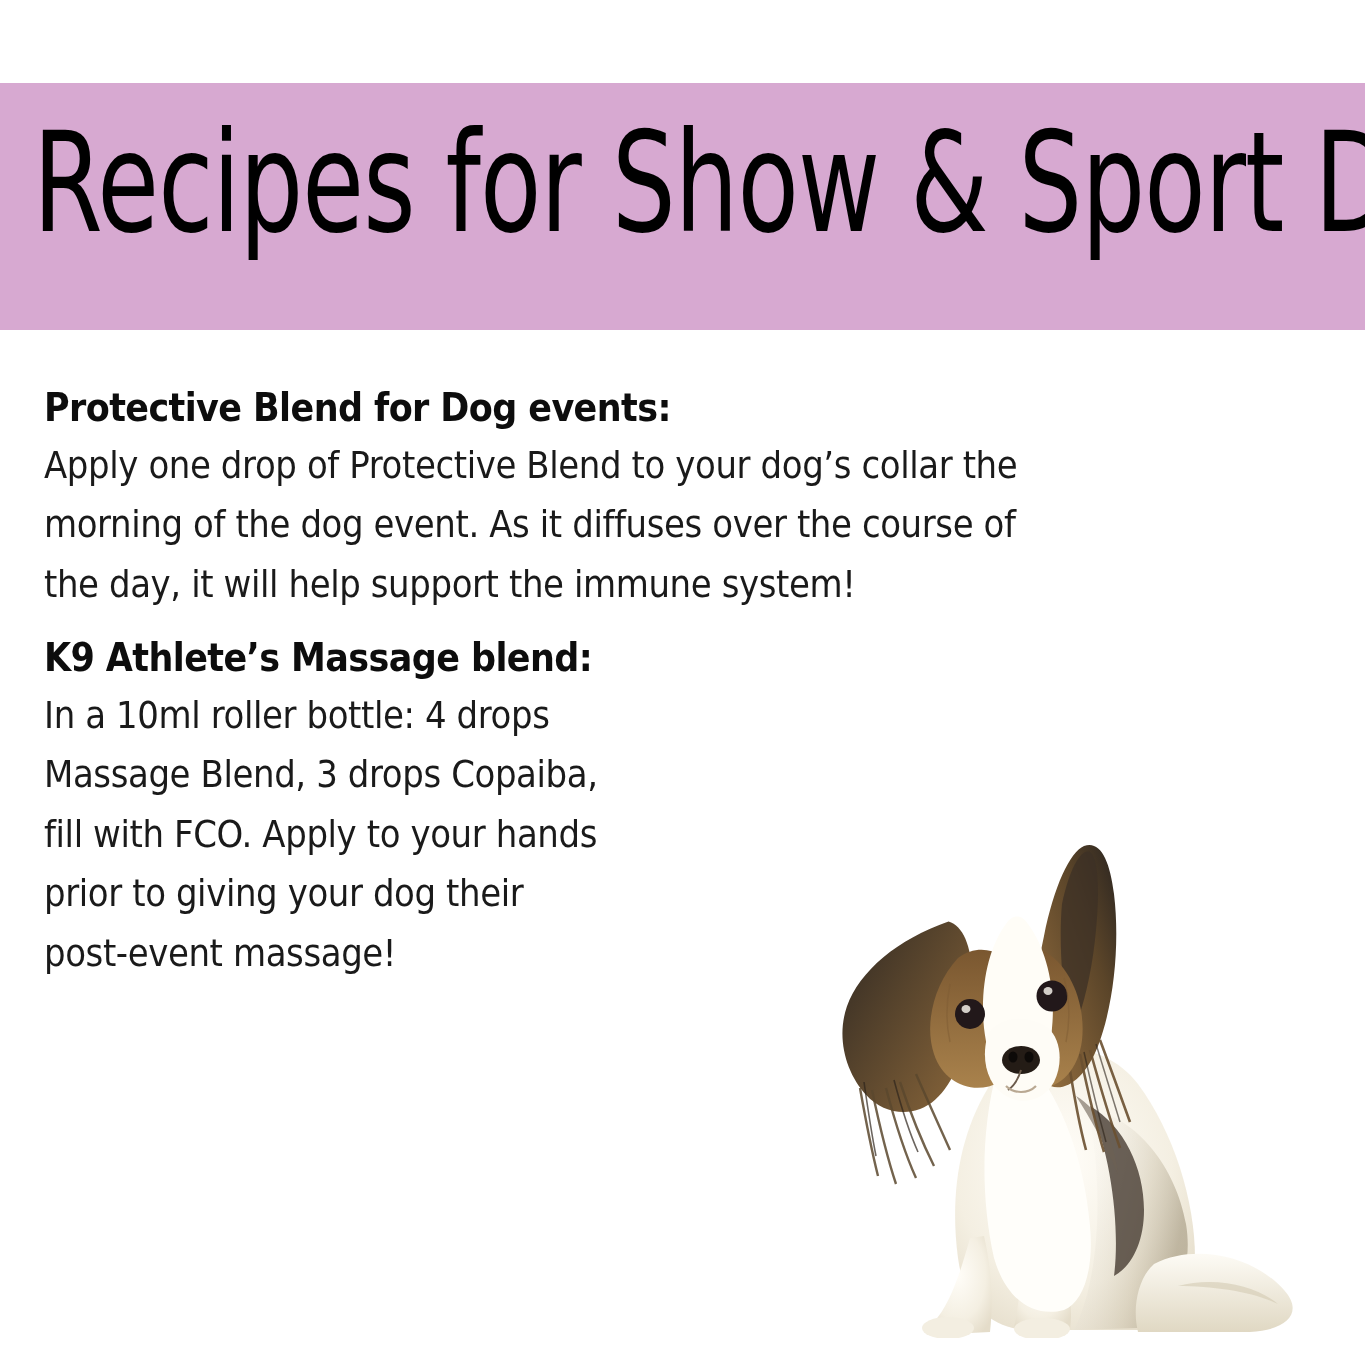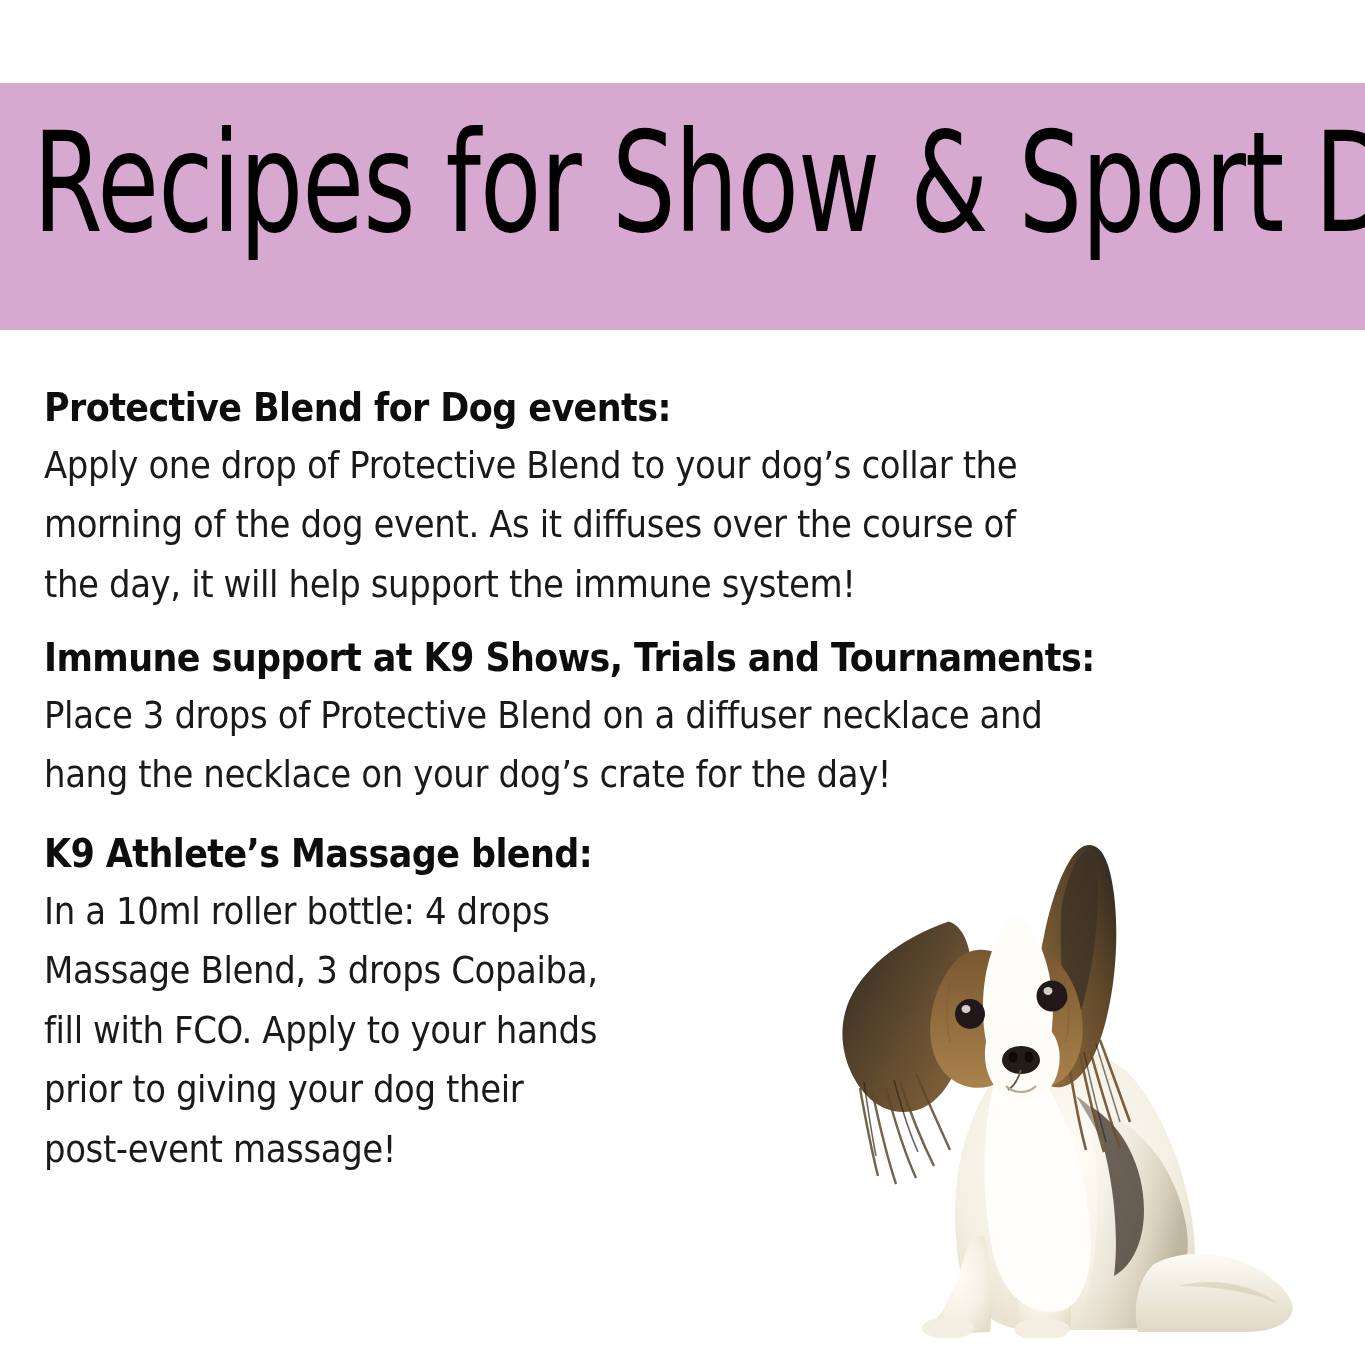--- a/index.html
+++ b/index.html
@@ -101,27 +101,20 @@
 
   <div class="section">
     <div class="sec-heading">Protective Blend for Dog events:</div>
     <div class="sec-body">
       <span class="line">Apply one drop of Protective Blend to your dog’s collar the</span>
       <span class="line">morning of the dog event.  As it diffuses over the course of</span>
       <span class="line">the day, it will help support the immune system!</span>
     </div>
   </div>
 
-  <div class="section">
-    <div class="sec-heading">Immune support at K9 Shows, Trials and Tournaments:</div>
-    <div class="sec-body">
-      <span class="line">Place 3 drops of Protective Blend on a diffuser necklace and</span>
-      <span class="line">hang the necklace on your dog’s crate for the day!</span>
-    </div>
-  </div>
 
   <div class="section last section-narrow">
     <div class="sec-heading">K9 Athlete’s Massage blend:</div>
     <div class="sec-body">
       <span class="line">In a 10ml roller bottle:  4 drops</span>
       <span class="line">Massage Blend, 3 drops Copaiba,</span>
       <span class="line">fill with FCO.  Apply to your hands</span>
       <span class="line">prior to giving your dog their</span>
       <span class="line">post-event massage!</span>
     </div>

